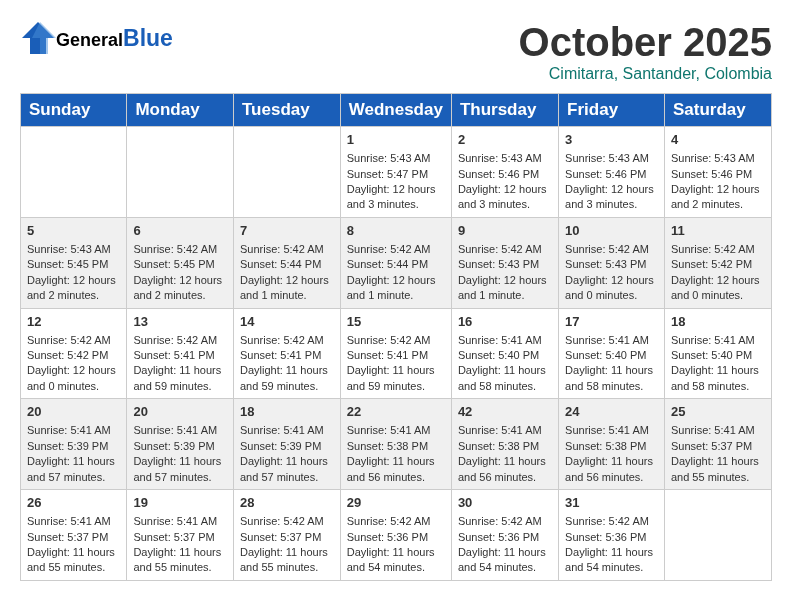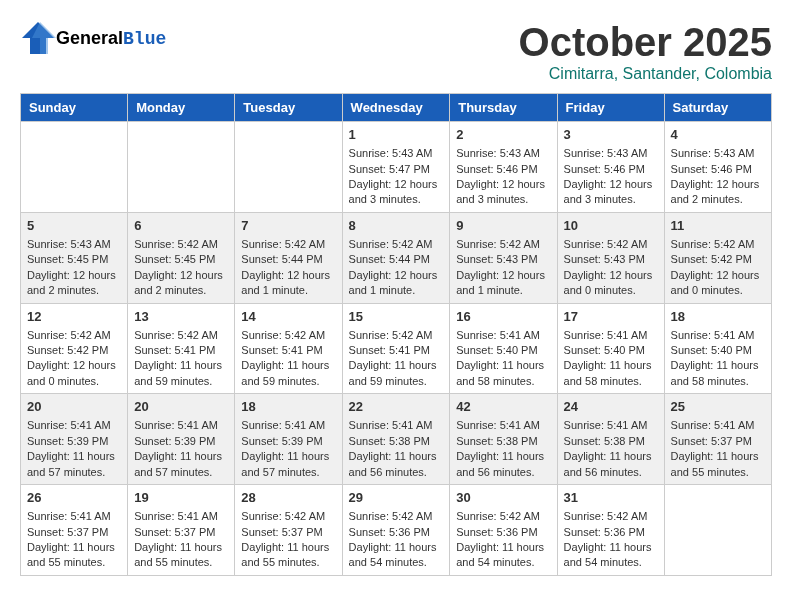--- a/index.html
+++ b/index.html
@@ -40,21 +40,21 @@
     .calendar {
       width: 100%;
       border-collapse: collapse;
       border: 1px solid #ccc;
     }
     .calendar th {
       background: #1a5eb8;
       color: #fff;
       text-align: left;
       padding: 6px 8px;
-      font-size: 13px;
+      font-size: 17px;
       border: 1px solid #ccc;
     }
     .calendar td {
       border: 1px solid #ccc;
       vertical-align: top;
       padding: 4px 6px;
       width: 108px;
       min-height: 80px;
       background: #fff;
     }
@@ -80,21 +80,21 @@
 <body>
 
 <div class="header-area">
   <div class="logo">
     <div class="logo-row">
       <svg width="36" height="36" viewBox="0 0 36 36">
         <polygon points="18,2 34,18 26,18 26,34 10,34 10,18 2,18" fill="#1a5eb8"></polygon>
         <polygon points="20,2 36,18 28,18 28,34 20,34 20,18 12,18" fill="#4a90d9" opacity="0.5"></polygon>
       </svg>
       <div>
-        <span style="font-size:18px;font-weight:bold;color:#000000;">General</span><span style="font-size:18px;font-weight:bold;color:#1a5eb8;font-family:Liberation Mono, monospace;">Blue</span>
+        <span style="font-size:18px;font-weight:bold;color:#000000;">General</span><span style="font-size:23px;font-weight:bold;color:#1a5eb8;">Blue</span>
       </div>
     </div>
   </div>
   <div class="title-area">
     <div class="month-title">October 2025</div>
     <div class="location-title">Cimitarra, Santander, Colombia</div>
   </div>
 </div>
 
 <table class="calendar">

